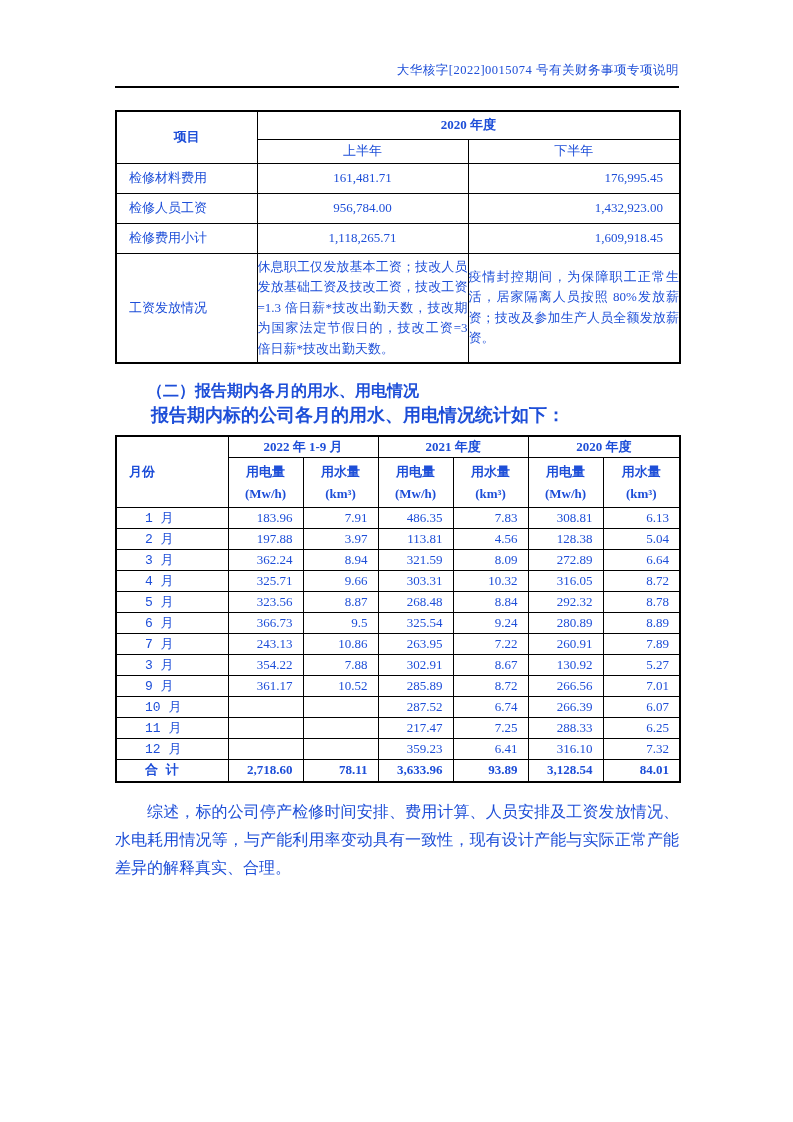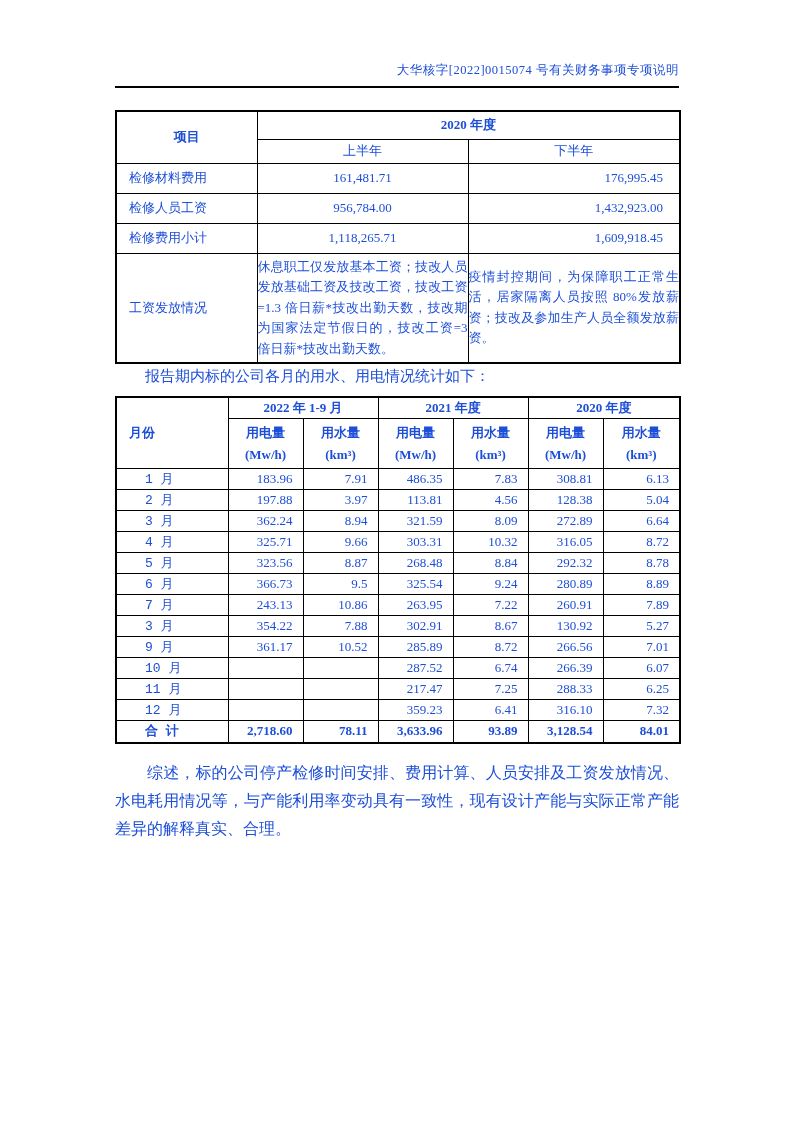--- a/index.html
+++ b/index.html
@@ -43,24 +43,25 @@
   .t1 .wage-row td { height: 103px; }
   
   .section-heading {
     font-size: 16px;
     font-weight: bold;
     line-height: 25px;
     margin-top: 14px;
     text-indent: 2em;
   }
   .para {
-    font-size: 15px;
+    font-size: 18px;
     line-height: 25px;
     text-indent: 2em;
     text-align: justify;
+    font-weight: bold;
   }
   .body-para {
     font-size: 16px;
     line-height: 28px;
     text-indent: 2em;
     text-align: justify;
   }
   .note-para { margin-top: 9px; }
   .summary-para { margin-top: 15px; }
   
@@ -126,20 +127,21 @@
         <td class="num-r">1,609,918.45</td>
       </tr>
       <tr class="wage-row">
         <td class="lbl">工资发放情况</td>
         <td class="txt">休息职工仅发放基本工资；技改人员发放基础工资及技改工资，技改工资=1.3 倍日薪*技改出勤天数，技改期为国家法定节假日的，技改工资=3 倍日薪*技改出勤天数。</td>
         <td class="txt">疫情封控期间，为保障职工正常生活，居家隔离人员按照 80%发放薪资；技改及参加生产人员全额发放薪资。</td>
       </tr>
     </tbody>
   </table>
 
+  <div class="section-heading">（二）报告期内各月的用水、用电情况</div>
   <div class="para">报告期内标的公司各月的用水、用电情况统计如下：</div>
 
   <table class="t2">
     <colgroup>
       <col style="width:112px">
         <col style="width:75px">
         <col style="width:75px">
       <col style="width:75px">
         <col style="width:75px">
         <col style="width:75px">

